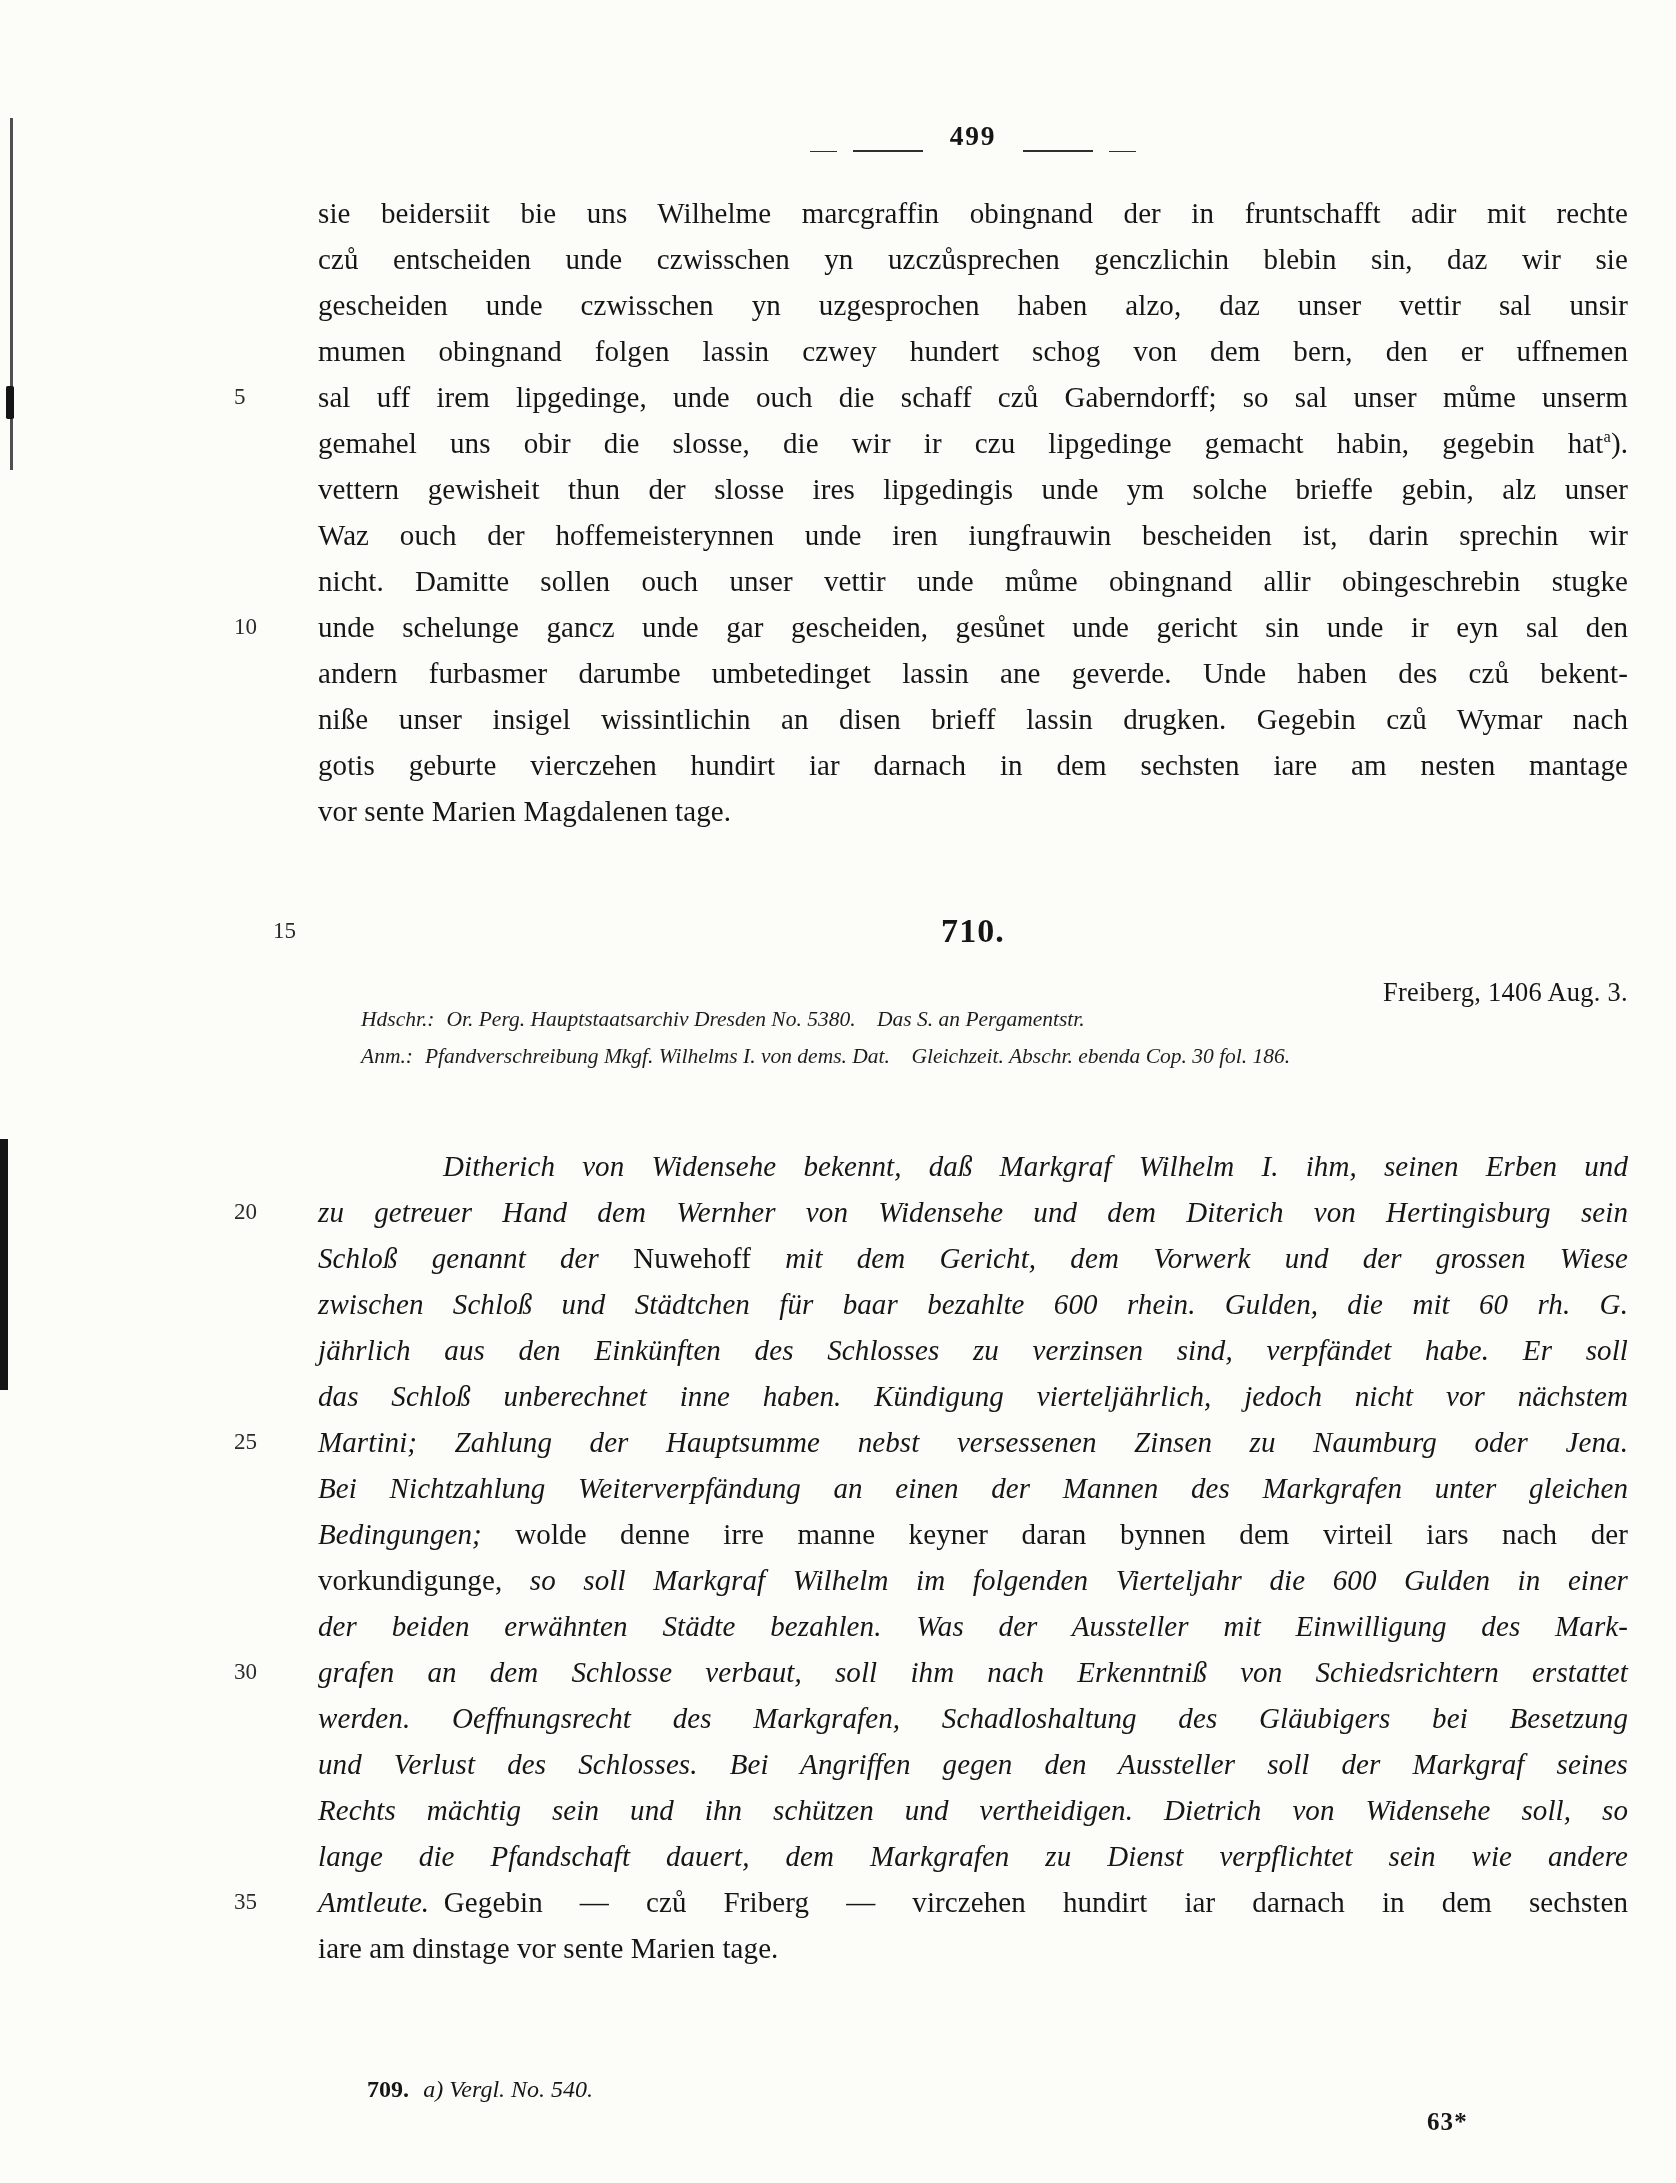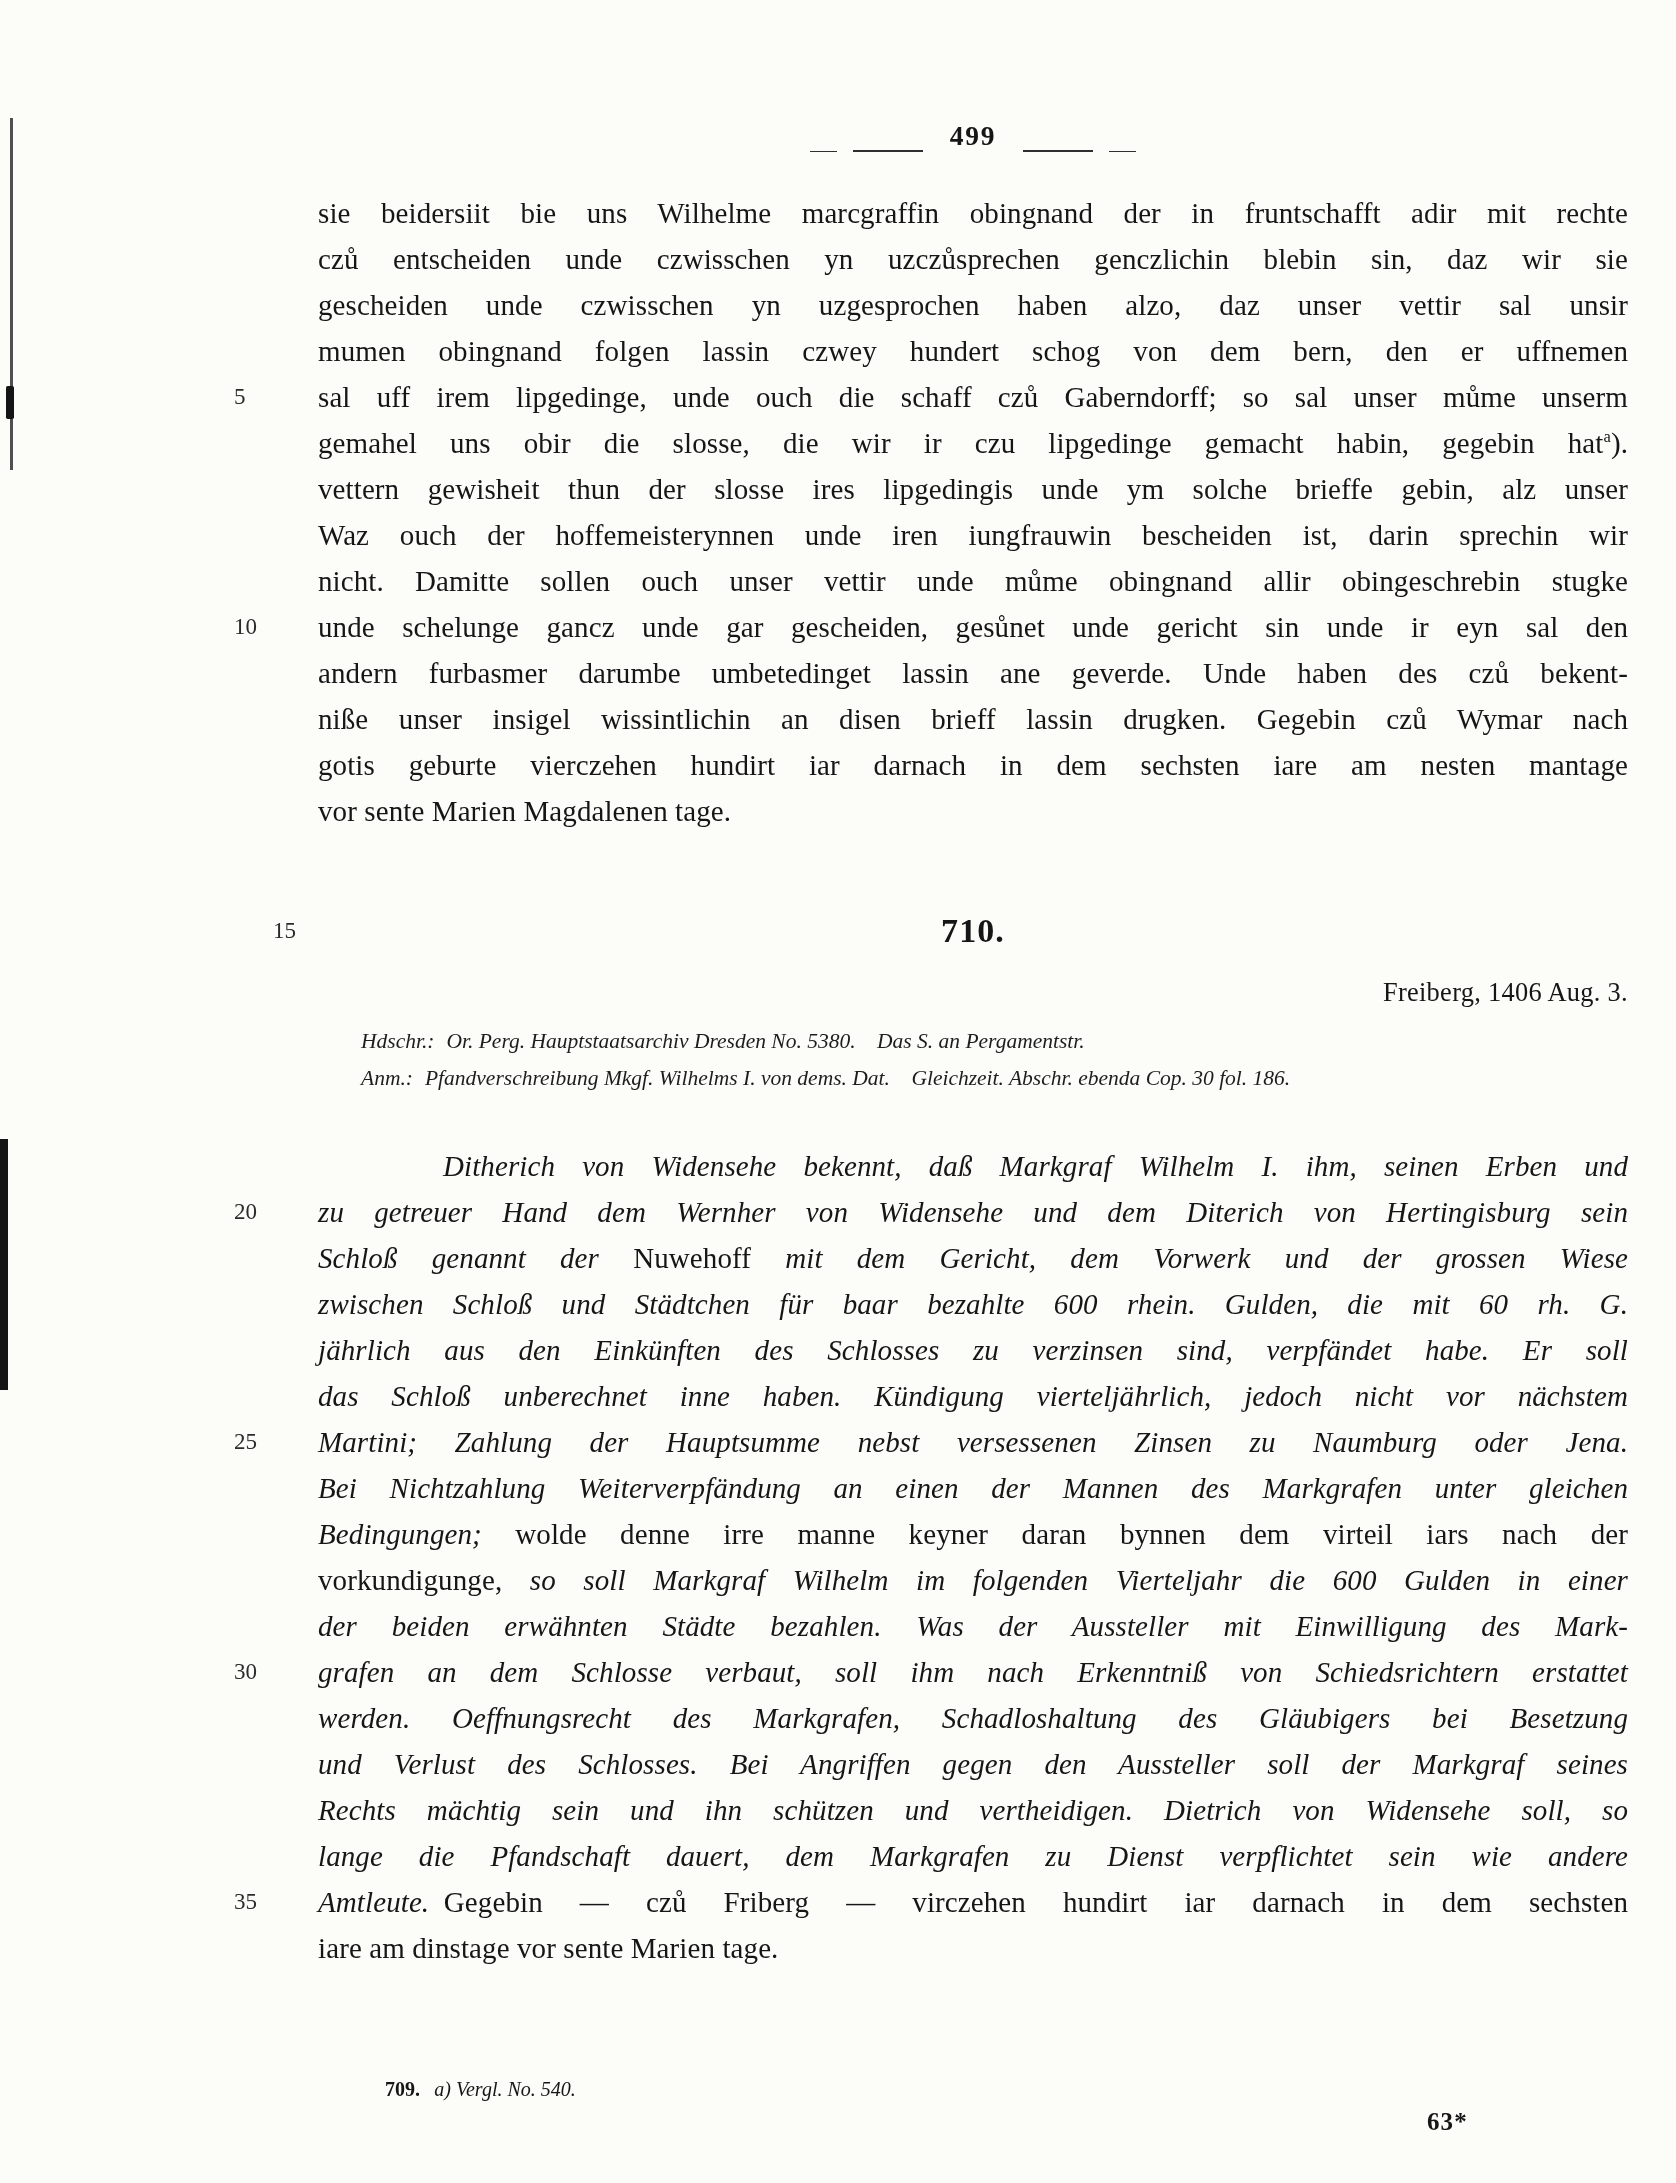--- a/index.html
+++ b/index.html
@@ -41,26 +41,26 @@
   
   .headrow{
     position:absolute;left:318px;width:1310px;top:908px;
     text-align:center;font-size:34px;font-weight:700;line-height:46px;letter-spacing:1.1px;
   }
   .dateline{
     position:absolute;left:318px;width:1310px;top:973px;
     text-align:right;font-size:26.4px;font-weight:400;line-height:39px;letter-spacing:0.3px;
   }
   .sourcenote{
-    position:absolute;left:361px;top:1023px;width:1267px;
+    position:absolute;left:361px;top:1001px;width:1267px;
     font-size:21.5px;font-style:italic;line-height:37px;color:#1d1d1d;
   }
   .srclabel{margin-right:12px;}
   
-  .footnote{position:absolute;left:385px;top:2074px;font-size:20px;line-height:31px;}
+  .footnote{position:absolute;left:367px;top:2074px;font-size:24px;line-height:31px;}
   .fn-ref{font-weight:700;font-style:normal;}
   .fn-text{font-style:italic;margin-left:14.3px;}
   .sig{position:absolute;left:1427px;top:2108px;font-size:25px;font-weight:700;letter-spacing:1.1px;}
   
   .artifact{position:absolute;background:#151515;}
   .artifact.a1{left:10px;top:118px;width:2.8px;height:352px;opacity:.75;}
   .artifact.a2{left:5.5px;top:386px;width:8.8px;height:33px;border-radius:1.7px;}
   .artifact.a3{left:0;top:1139px;width:8.3px;height:251px;}
 </style>
 </head>

